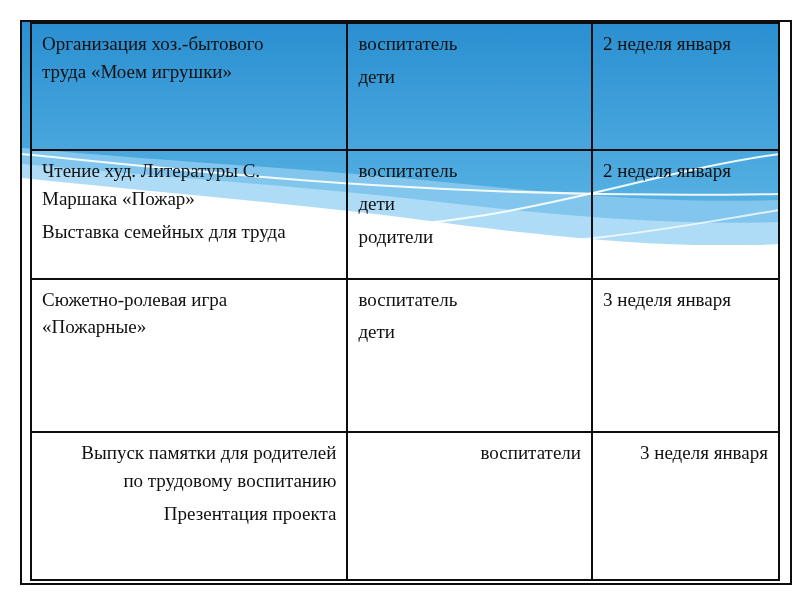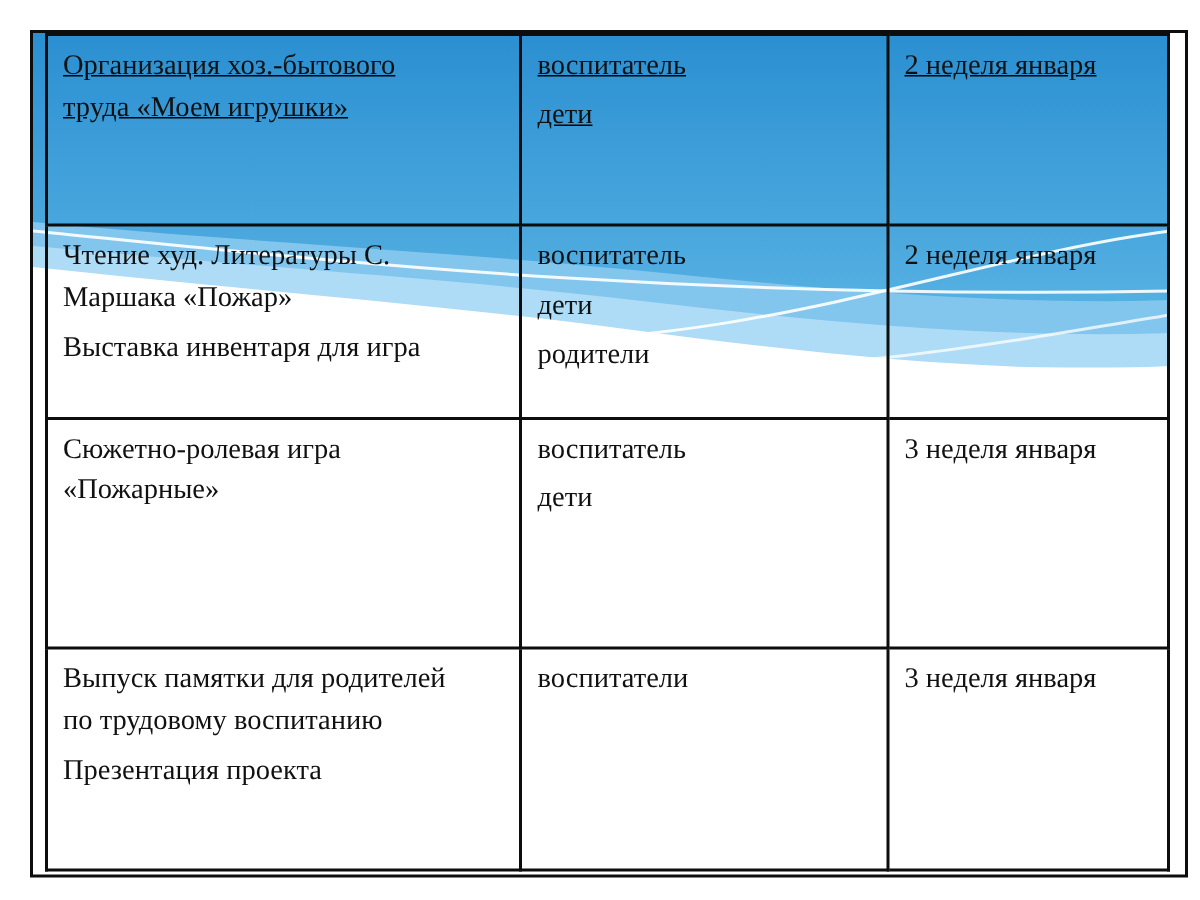--- a/index.html
+++ b/index.html
@@ -66,38 +66,38 @@
   </svg>
 
   <div class="table-frame">
     <table class="schedule">
       <colgroup>
         <col class="col-activity">
         <col class="col-participants">
         <col class="col-timing">
       </colgroup>
       <tbody>
-          <tr style="height: 106px; text-decoration: underline;">
+          <tr style="height: 106px;">
             <td>
               <p>Организация хоз.-бытового
 труда «Моем игрушки»</p>
             </td>
             <td>
               <p>воспитатель</p>
               <p>дети</p>
             </td>
             <td>
               <p>2 неделя января</p>
             </td>
           </tr>
           <tr style="height: 94px;">
             <td>
               <p>Чтение худ. Литературы С.
 Маршака «Пожар»</p>
-              <p>Выставка инвентаря для игра</p>
+              <p>Выставка семейных для труда</p>
             </td>
             <td>
               <p>воспитатель</p>
               <p>дети</p>
               <p>родители</p>
             </td>
             <td>
               <p>2 неделя января</p>
             </td>
           </tr>
@@ -107,21 +107,21 @@
 «Пожарные»</p>
             </td>
             <td>
               <p>воспитатель</p>
               <p>дети</p>
             </td>
             <td>
               <p>3 неделя января</p>
             </td>
           </tr>
-          <tr style="height: 123px;">
+          <tr style="height: 123px; text-align: right;">
             <td>
               <p>Выпуск памятки для родителей
 по трудовому воспитанию</p>
               <p>Презентация проекта</p>
             </td>
             <td>
               <p>воспитатели</p>
             </td>
             <td>
               <p>3 неделя января</p>

